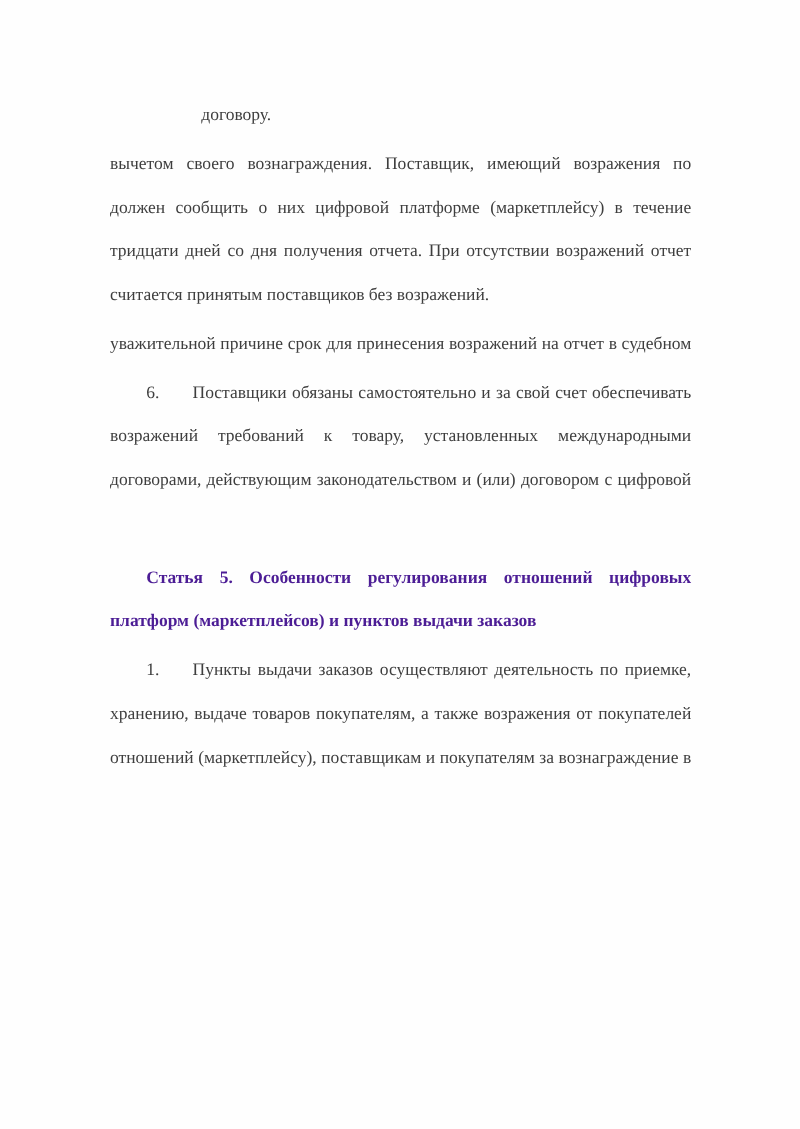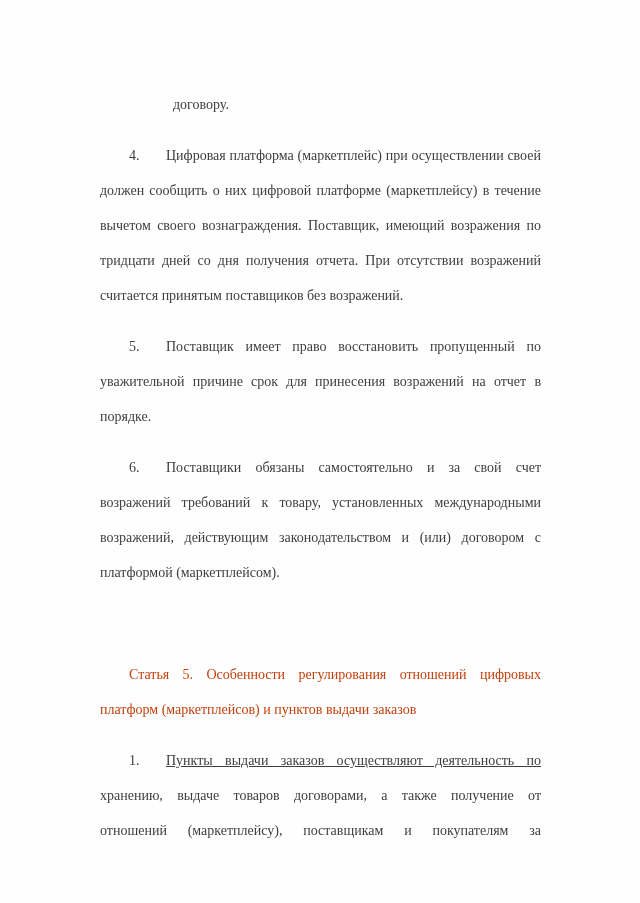--- a/index.html
+++ b/index.html
@@ -16,22 +16,22 @@
     font-family: "Liberation Serif", "DejaVu Serif", serif;
   }
   #doc {
     position: absolute;
     left: 84px;
     top: 71px;
     width: 473px;
     color: #3e3e3e;
     font-size: 14px;
   }
-  .paragraph { margin: 16px; padding: 0; }
-  .paragraph.bold .line { font-weight: normal; color: #c2410c; }
+  .paragraph { margin: 4px; padding: 0; }
+  .paragraph.bold .line { font-weight: bold; color: #4c1d95; }
   .line {
     height: 35px;
     line-height: 35px;
     text-align: justify;
     text-align-last: justify;
     overflow: hidden;
   }
   .line.final {
     text-align: left;
     text-align-last: auto;
@@ -47,41 +47,37 @@
 </style>
 </head>
 <body>
 
 <div id="page" style="background: rgb(254, 254, 254);">
   <div id="doc" style="color: rgb(62, 62, 62);">
       <div class="paragraph">
         <div class="line final" style="text-indent: 73px;"><span>договору.</span></div>
       </div>
       <div class="paragraph">
-        <div class="line" style="text-indent: 29px;"><span class="num">4.</span><span>Цифровая платформа (маркетплейс) при осуществлении своей</span></div>
+        <div class="line">вычетом своего вознаграждения. Поставщик, имеющий возражения по отчету,</div>
         <div class="line">должен сообщить о них цифровой платформе (маркетплейсу) в течение</div>
-        <div class="line">вычетом своего вознаграждения. Поставщик, имеющий возражения по отчету,</div>
         <div class="line">тридцати дней со дня получения отчета. При отсутствии возражений отчет</div>
         <div class="line final">считается принятым поставщиков без возражений.</div>
       </div>
       <div class="paragraph">
-        <div class="line" style="text-indent: 29px;"><span class="num">5.</span><span>Поставщик имеет право восстановить пропущенный по</span></div>
         <div class="line">уважительной причине срок для принесения возражений на отчет в судебном</div>
-        <div class="line final">порядке.</div>
       </div>
       <div class="paragraph">
         <div class="line" style="text-indent: 29px;"><span class="num">6.</span><span>Поставщики обязаны самостоятельно и за свой счет обеспечивать</span></div>
         <div class="line">возражений требований к товару, установленных международными</div>
-        <div class="line">возражений, действующим законодательством и (или) договором с цифровой</div>
-        <div class="line final">платформой (маркетплейсом).</div>
+        <div class="line">договорами, действующим законодательством и (или) договором с цифровой</div>
       </div>
       <div class="spacer"></div>
       <div class="paragraph bold">
         <div class="line" style="text-indent: 29px;"><span>Статья 5. Особенности регулирования отношений цифровых</span></div>
         <div class="line final">платформ (маркетплейсов) и пунктов выдачи заказов</div>
       </div>
       <div class="paragraph">
-        <div class="line" style="text-indent: 29px; text-decoration: underline;"><span class="num">1.</span><span>Пункты выдачи заказов осуществляют деятельность по приемке,</span></div>
-        <div class="line">хранению, выдаче товаров договорами, а также получение от покупателей</div>
+        <div class="line" style="text-indent: 29px;"><span class="num">1.</span><span>Пункты выдачи заказов осуществляют деятельность по приемке,</span></div>
+        <div class="line">хранению, выдаче товаров покупателям, а также возражения от покупателей</div>
         <div class="line">отношений (маркетплейсу), поставщикам и покупателям за вознаграждение в</div>
       </div>
     </div>
 </div>
 
 </body></html>

